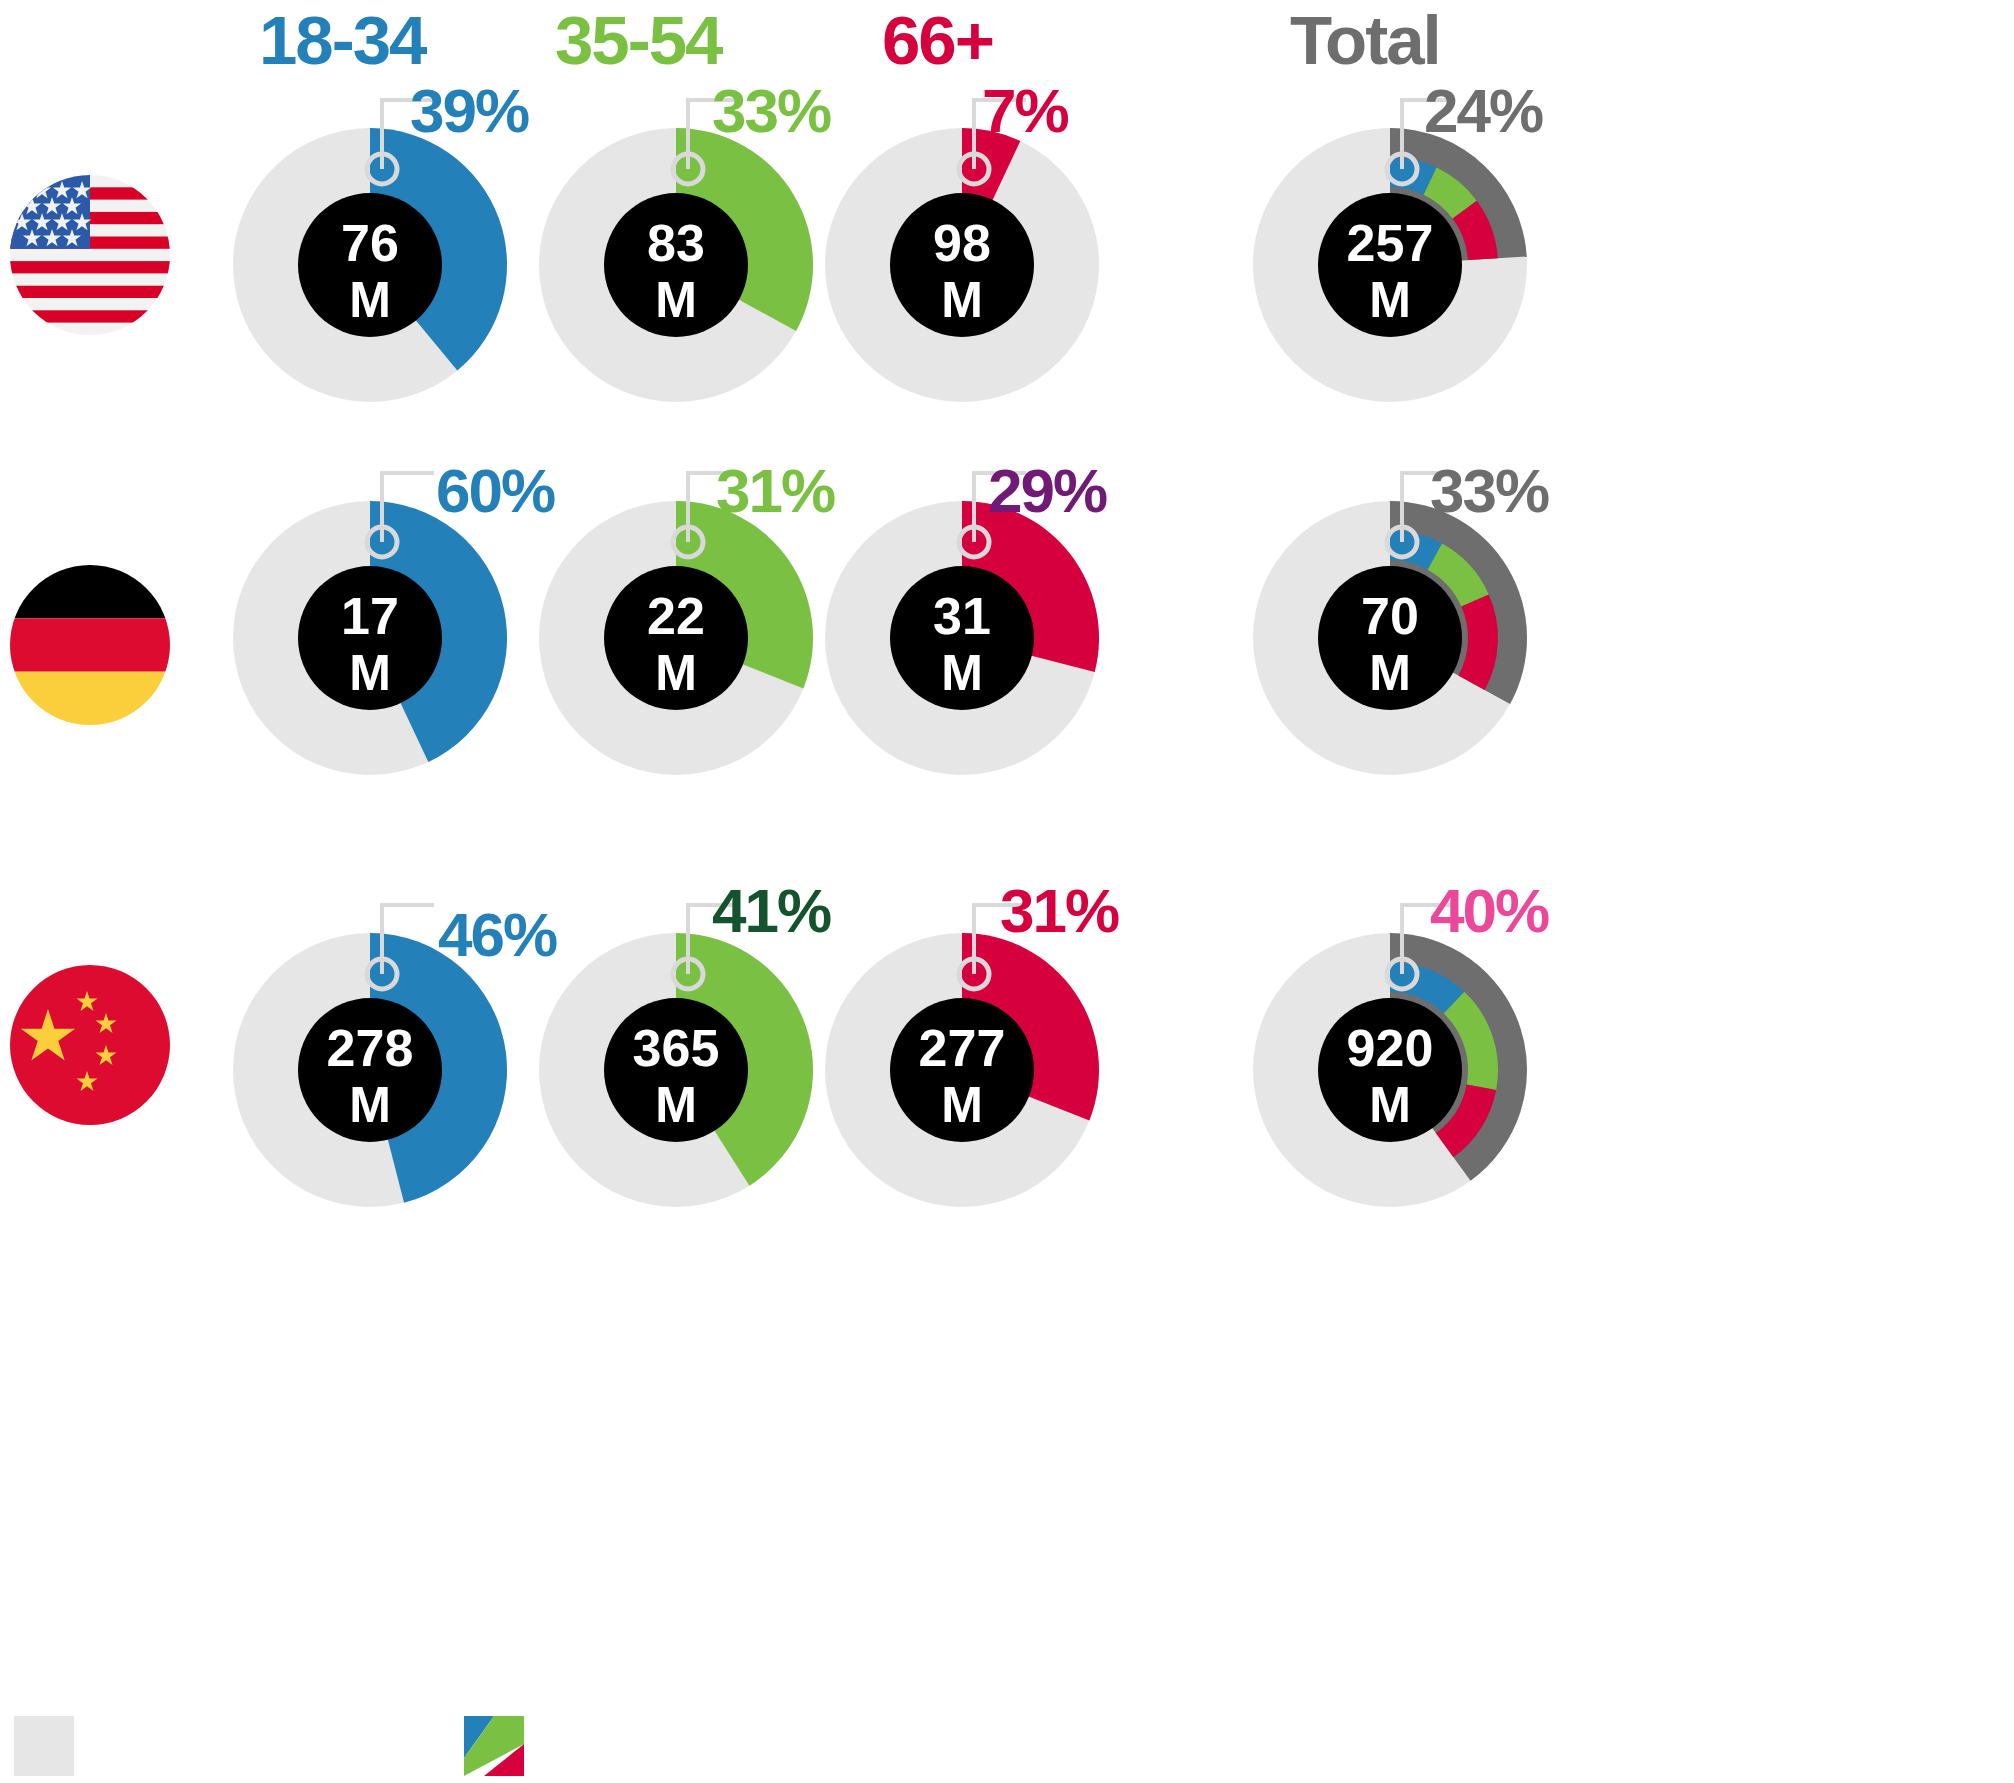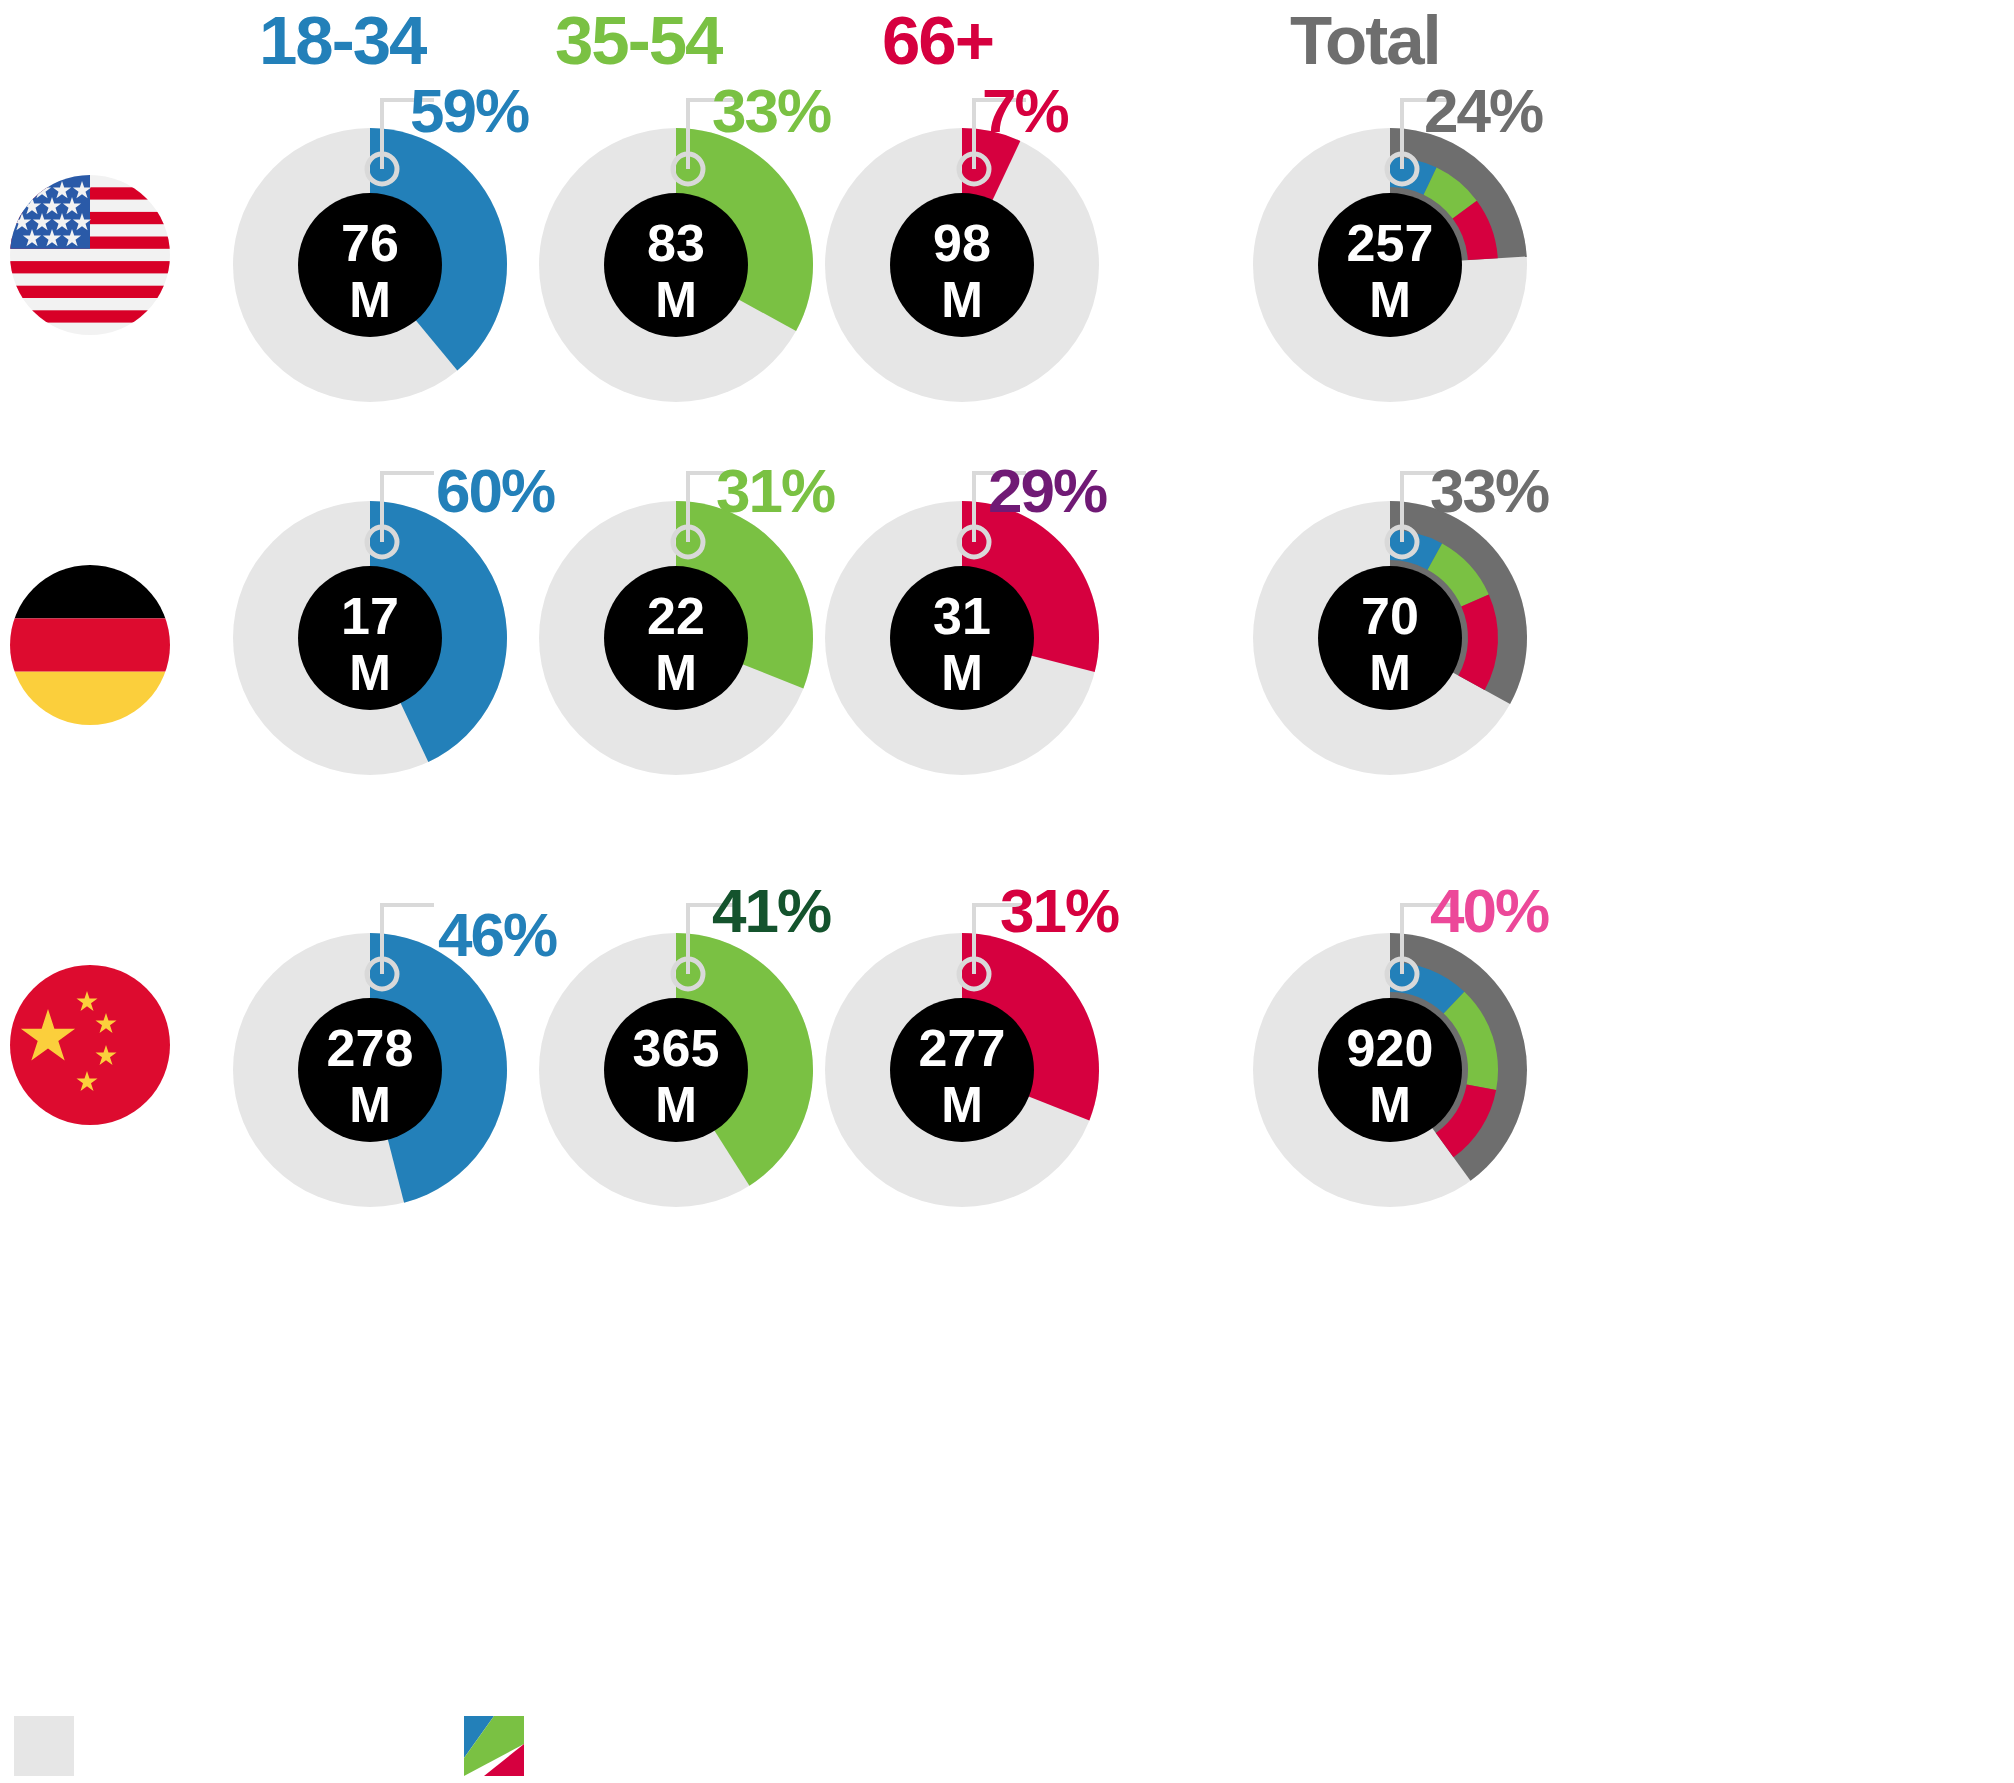--- a/index.html
+++ b/index.html
@@ -123,21 +123,21 @@
         <circle cx="370" cy="265" r="137" fill="#e6e6e6"></circle>
         <path d="M 370 265 L 370 128 A 137 137 0 0 1 457.32708659557045 370.5603142602831 Z" fill="#2380b9"></path>
         <circle cx="370" cy="265" r="72" fill="#000000"></circle>
         <text x="370" y="261" class="ctr-num" font-size="52">76</text>
         <text x="370" y="317" class="ctr-unit" font-size="50">M</text>
         <g>
           <path d="M 382 169 L 382 100 L 434 100" fill="none" stroke="#d9d9d9" stroke-width="4"></path>
           <circle cx="382" cy="169" r="15" fill="none" stroke="#d9d9d9" stroke-width="5"></circle>
         </g>
       </svg>
-      <div class="pct" style="color: rgb(35, 128, 185); left: 410px; top: 80px;">59%</div>
+      <div class="pct" style="color: rgb(35, 128, 185); left: 410px; top: 80px;">39%</div>
       <svg width="2014" height="1783" viewBox="0 0 2014 1783" style="position: absolute; left: 0px; top: 0px; pointer-events: none;">
         <circle cx="676" cy="265" r="137" fill="#e6e6e6"></circle>
         <path d="M 676 265 L 676 128 A 137 137 0 0 1 796.0540151660093 331.000253351935 Z" fill="#7ac143"></path>
         <circle cx="676" cy="265" r="72" fill="#000000"></circle>
         <text x="676" y="261" class="ctr-num" font-size="52">83</text>
         <text x="676" y="317" class="ctr-unit" font-size="50">M</text>
         <g>
           <path d="M 688 169 L 688 100 L 740 100" fill="none" stroke="#d9d9d9" stroke-width="4"></path>
           <circle cx="688" cy="169" r="15" fill="none" stroke="#d9d9d9" stroke-width="5"></circle>
         </g>

